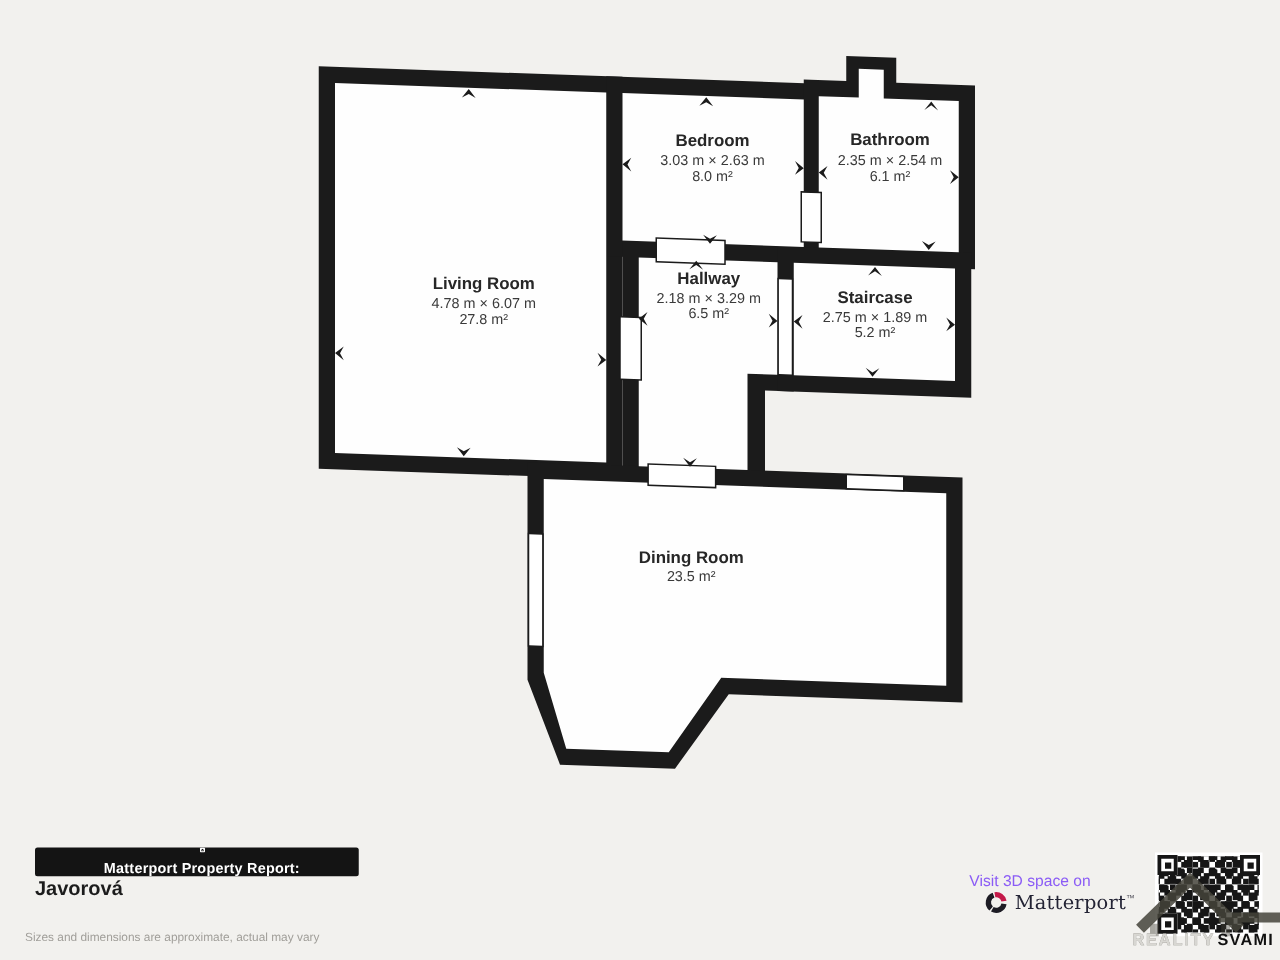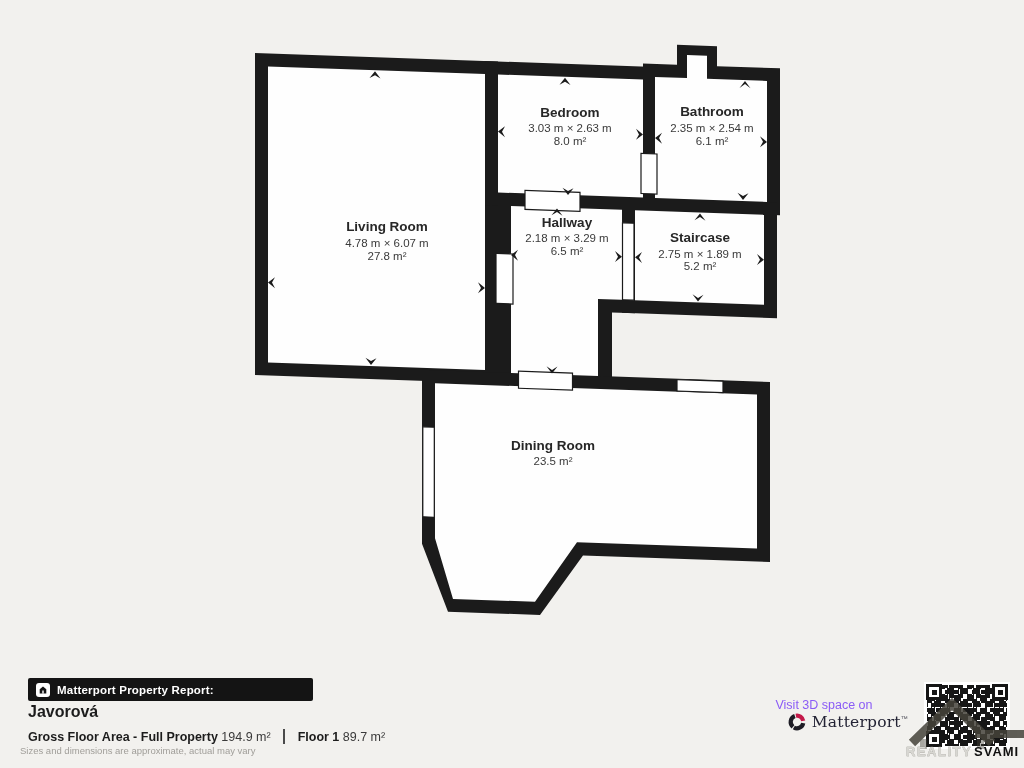--- a/index.html
+++ b/index.html
@@ -6,22 +6,22 @@
   .stage{position:relative;width:1024px;height:768px;background:#f2f1ee;overflow:hidden;
          font-family:"Liberation Sans",sans-serif;}
   .plan-svg{position:absolute;left:0;top:0;}
   .wall{fill:#1b1b1b;}
   .floor{fill:#fefefe;}
   .gap{fill:#ffffff;stroke:#1b1b1b;stroke-width:1.2;}
   .arrow{fill:#1b1b1b;}
   .rname{font:700 13.5px "Liberation Sans",sans-serif;fill:#272727;text-anchor:middle;}
   .rdim,.rarea{font:400 11.5px "Liberation Sans",sans-serif;fill:#3a3a3a;text-anchor:middle;}
   
-  .report-bar{position:absolute;left:28px;top:678px;width:285px;height:23px;background:#141414;
-      border-radius:2px;display:flex;align-items:center;gap:7px;padding-left:8px;box-sizing:border-box;}
+  .report-bar{position:absolute;left:28px;top:678px;width:259px;height:23px;background:#141414;
+      border-radius:2px;display:flex;align-items:center;gap:7px;padding-left:8px;box-sizing:border-box;flex-direction:column;}
   .report-bar .bar-label{font:700 11.5px "Liberation Sans",sans-serif;color:#ffffff;letter-spacing:.2px;}
   .property-name{position:absolute;left:28px;top:703px;font:700 16px "Liberation Sans",sans-serif;color:#1c1c1c;text-align:right;}
   .area-line{position:absolute;left:28px;top:726px;font:400 12.5px "Liberation Sans",sans-serif;color:#3a3a3a;}
   .area-line .b{font-weight:700;color:#1c1c1c;}
   .area-line .divider{display:inline-block;width:2px;height:15px;background:#4a4a4a;margin:0 9px;transform:translateY(3px);}
   .disclaimer{position:absolute;left:20px;top:745px;font:400 9.5px "Liberation Sans",sans-serif;color:#a09e99;text-align:center;}
   .visit-text{position:absolute;left:740px;top:698px;width:168px;text-align:center;
       font:400 12.5px "Liberation Sans",sans-serif;color:#8b5cf6;}
   .brand-row{position:absolute;left:740px;top:712px;width:168px;display:flex;justify-content:flex-end;align-items:center;gap:5px;}
   .brand-word{font:400 15.5px "DejaVu Serif",serif;color:#232334;letter-spacing:.2px;}
@@ -144,27 +144,20 @@
     <svg width="14" height="14" viewBox="0 0 14 14">
       <rect x="0" y="0" width="14" height="14" rx="3" fill="#ffffff"></rect>
       <path d="M3.7,6.2 L7,3.4 L10.3,6.2 V10.6 H3.7 Z" fill="#141414"></path>
       <rect x="6.3" y="7.5" width="1.4" height="3.1" fill="#ffffff"></rect>
     </svg>
     <span class="bar-label">Matterport Property Report:</span>
   </div>
 
   <div class="property-name">Javorová</div>
 
-  <div class="area-line">
-    <span class="b">Gross Floor Area - Full Property</span>
-    <span>194.9 m²</span>
-    <span class="divider"></span>
-    <span class="b">Floor 1</span>
-    <span>89.7 m²</span>
-  </div>
 
   <div class="disclaimer">Sizes and dimensions are approximate, actual may vary</div>
 
   <div class="visit-text">Visit 3D space on</div>
 
   <div class="brand-row">
     <svg width="20" height="20" viewBox="0 0 20 20">
       <path d="M8.9,3.8 A6.3,6.3 0 0 1 16.2,8.9" fill="none" stroke="#c41949" stroke-width="4.2"></path>
       <path d="M16.2,11.1 A6.3,6.3 0 0 1 6.85,15.46" fill="none" stroke="#1d1c24" stroke-width="4.2"></path>
       <path d="M5.95,14.83 A6.3,6.3 0 0 1 7.85,4.08" fill="none" stroke="#1d1c24" stroke-width="4.2"></path>

